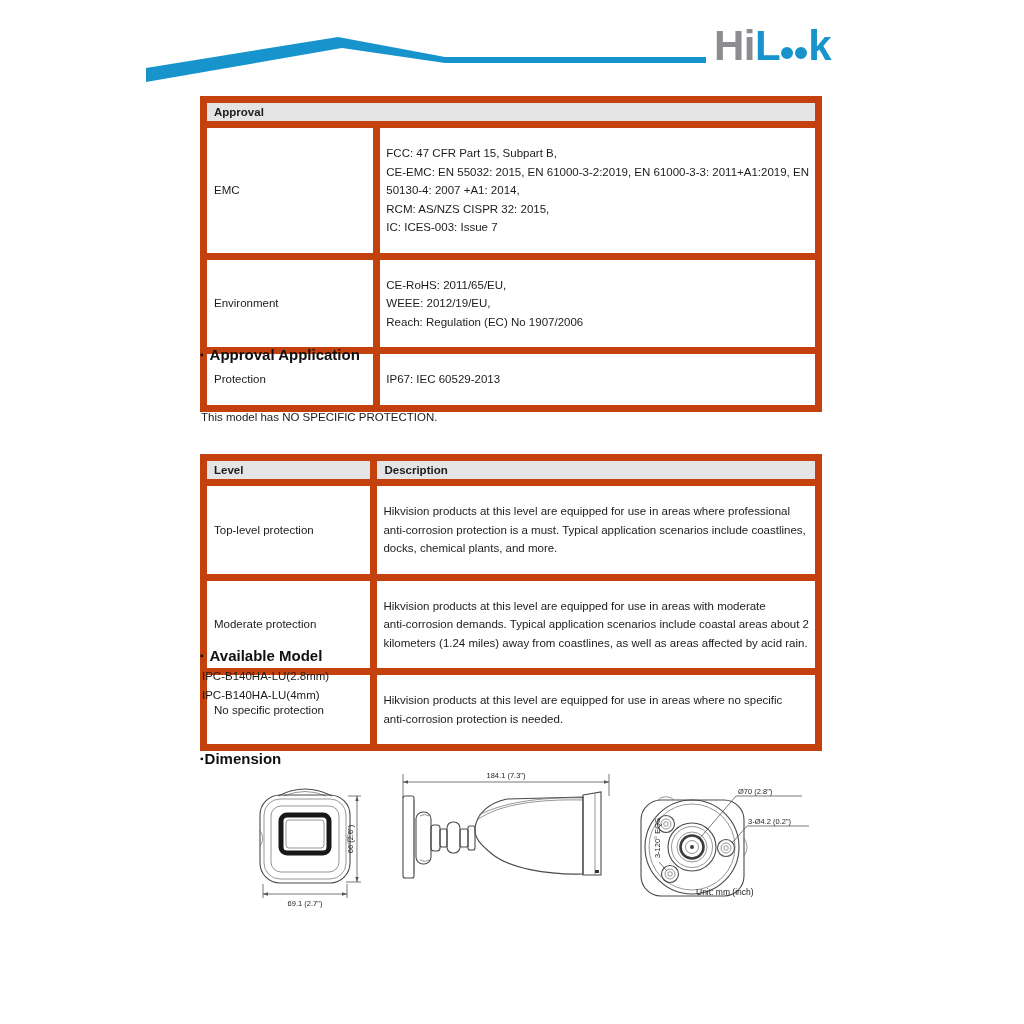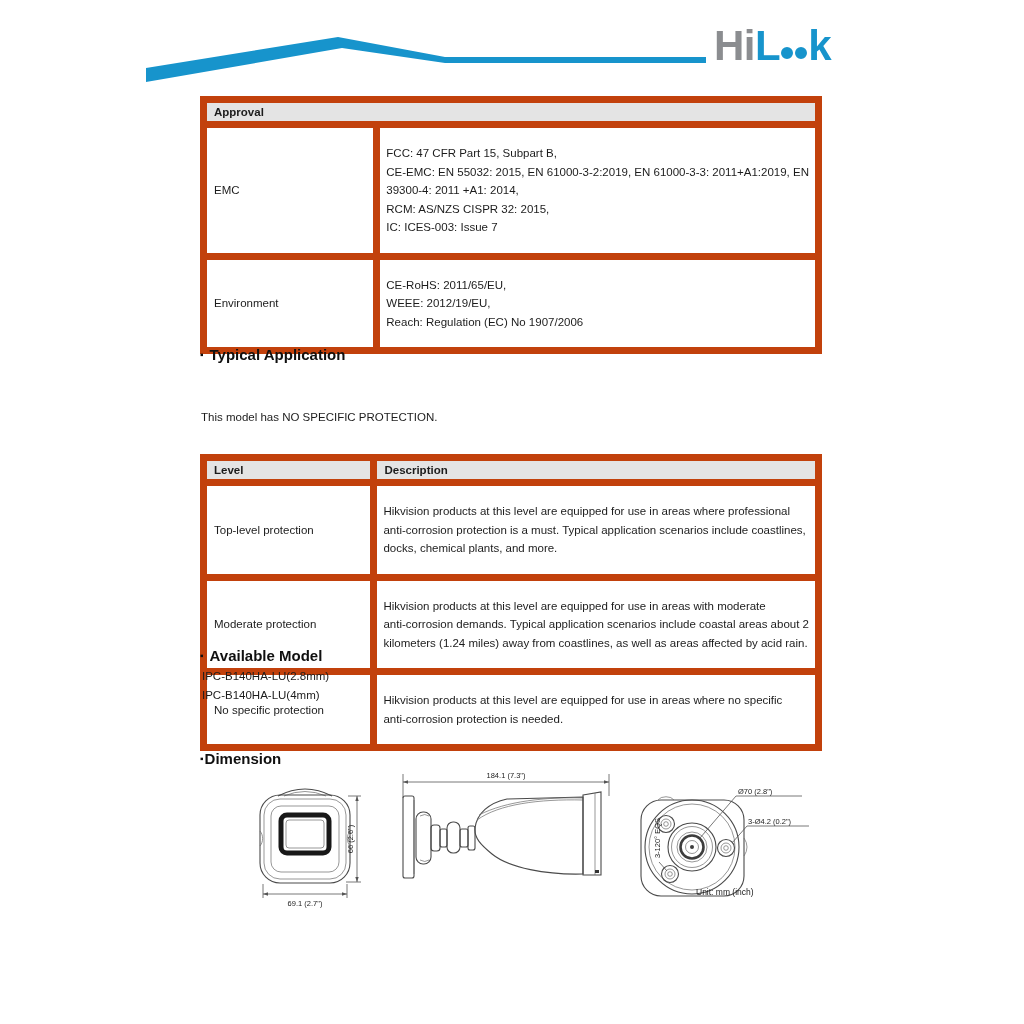--- a/index.html
+++ b/index.html
@@ -61,38 +61,44 @@
   <table class="tbl approval">
     <tbody>
         <tr>
       <th colspan="2">Approval</th>
     </tr>
     <tr>
       <td class="lbl">EMC</td>
       <td class="val">
         <div class="line">FCC: 47 CFR Part 15, Subpart B,</div>
         <div class="line">CE-EMC: EN 55032: 2015, EN 61000-3-2:2019, EN 61000-3-3: 2011+A1:2019, EN</div>
-        <div class="line">39300-4: 2011 +A1: 2014,</div>
+        <div class="line">50130-4: 2007 +A1: 2014,</div>
         <div class="line">RCM: AS/NZS CISPR 32: 2015,</div>
         <div class="line">IC: ICES-003: Issue 7</div>
       </td>
     </tr>
     <tr>
       <td class="lbl">Environment</td>
       <td class="val">
         <div class="line">CE-RoHS: 2011/65/EU,</div>
         <div class="line">WEEE: 2012/19/EU,</div>
         <div class="line">Reach: Regulation (EC) No 1907/2006</div>
       </td>
     </tr>
+    <tr>
+      <td class="lbl">Protection</td>
+      <td class="val">
+        <div class="line">IP67: IEC 60529-2013</div>
+      </td>
+    </tr>
   </tbody>
     </table>
 
   <div class="heading" style="left:200px; top:346px;">
-    <span class="bullet">▪</span><span>Typical Application</span>
+    <span class="bullet">▪</span><span>Approval Application</span>
   </div>
   <div class="bodytext" style="left:201px; top:410px;">This model has NO SPECIFIC PROTECTION.</div>
 
   <table class="tbl level">
     <tbody>
         <tr>
       <th class="c1">Level</th>
       <th>Description</th>
     </tr>
     <tr>

